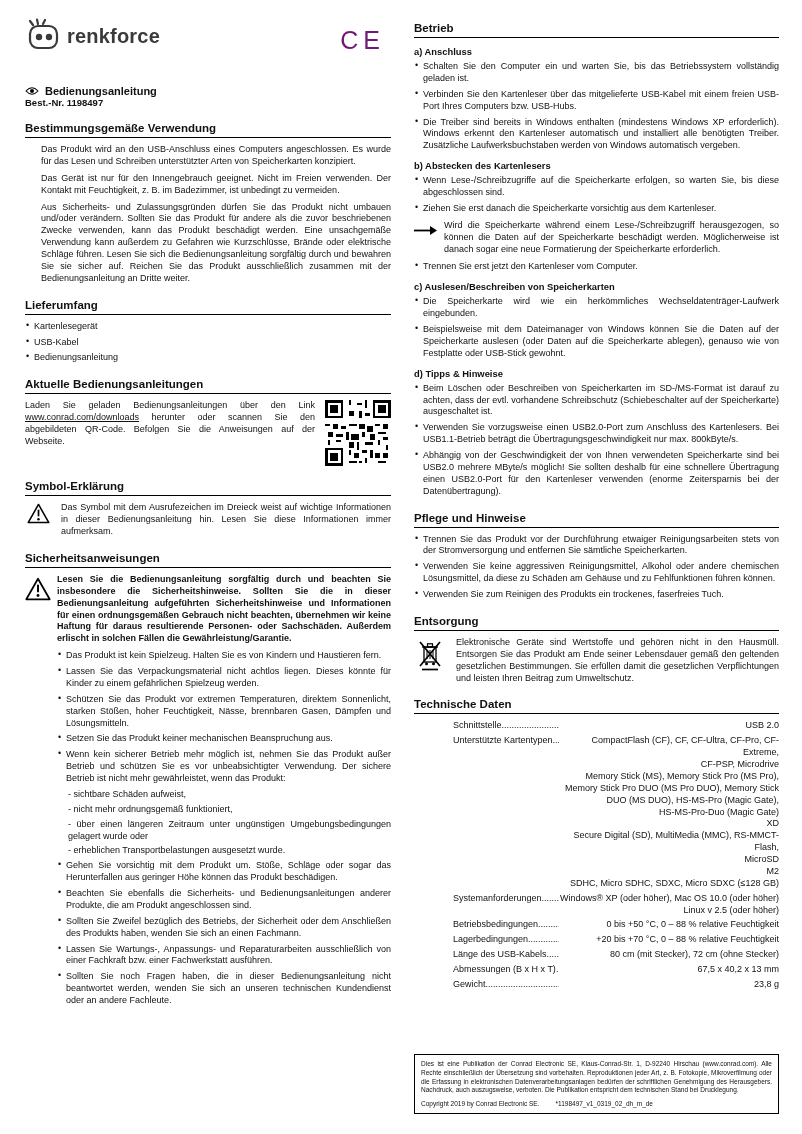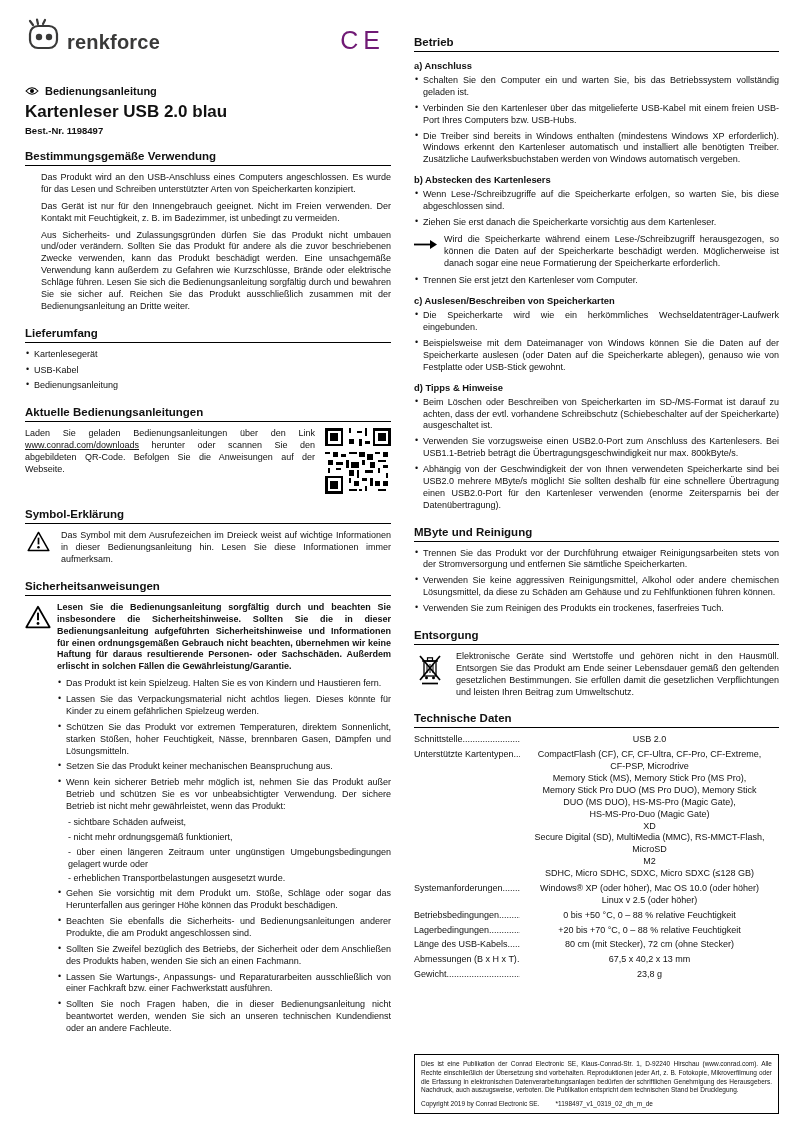--- a/index.html
+++ b/index.html
@@ -14,21 +14,21 @@
     overflow: hidden;
   }
   .col { position: absolute; top: 18px; }
   .col.left  { left: 25px;  width: 366px; }
   .col.right { left: 414px; width: 365px; }
 
   .txt { font-size: 9px; line-height: 1.32; text-align: justify; }
 
   
   .header-row { display: flex; justify-content: space-between; align-items: flex-start; }
-  .logo { display: flex; align-items: flex-end; gap: 6px; }
+  .logo { display: flex; align-items: center; gap: 6px; }
   .logo-text { font-size: 20px; font-weight: bold; color: #3a3a39; letter-spacing: 0.2px; }
   .ce { font-size: 25px; letter-spacing: 5px; font-weight: 400; margin: 8px 6px 0 0; color: #701a75; }
 
   .doc-type { display: flex; align-items: center; gap: 6px; font-weight: bold; font-size: 11px; margin-top: 30px; }
   h1 { font-size: 17px; margin: 5px 0 3px; }
   .order-no { font-size: 9.5px; font-weight: bold; margin-bottom: 4px; }
 
   h2 {
     font-size: 11.5px;
     border-bottom: 1px solid #000;
@@ -63,24 +63,24 @@
   .note-arrow { flex: none; padding-top: 2px; }
   .note-text { flex: 1; padding-left: 6px; }
 
   
   .disposal { display: flex; gap: 10px; justify-content: space-between; }
   .disposal-icon { flex: none; width: 32px; display: flex; justify-content: center; padding-top: 2px; }
   .disposal-text { flex: 1; }
 
   
   .tech-row { display: flex; align-items: flex-start; margin-bottom: 3px; font-size: 9px; line-height: 1.32; }
-  .tech-left { flex: none; width: 106px; display: flex; overflow: hidden; white-space: nowrap; }
+  .tech-left { flex: none; width: 106px; display: flex; overflow: hidden; white-space: nowrap; margin-left: 39px; }
   .tech-dots { flex: 1; overflow: hidden; }
   .tech-dots::after { content: "................................................................"; }
-  .tech-value { flex: 1; white-space: pre-line; text-align: center; }
+  .tech-value { flex: 1; white-space: pre-line; text-align: right; }
 
   
   .footer-box {
     position: absolute;
     left: 414px;
     bottom: 20px;
     width: 365px;
     border: 1px solid #000;
     padding: 5px 6px 4px;
     font-size: 6.5px;
@@ -114,21 +114,20 @@
     </div>
 
     <div class="doc-type">
       <svg width="14" height="10" viewBox="0 0 14 10">
         <path d="M1 5 Q7 -1.5 13 5 Q7 11.5 1 5 Z" fill="none" stroke="#000" stroke-width="1.1"></path>
         <circle cx="7" cy="5" r="2" fill="#000"></circle>
       </svg>
       <span>Bedienungsanleitung</span>
     </div>
 
-    <h1>Kartenleser USB 2.0 blau</h1>
     <div class="order-no">Best.-Nr. 1198497</div>
 
     <h2>Bestimmungsgemäße Verwendung</h2>
     <div class="txt">
         <p class="para">Das Produkt wird an den USB-Anschluss eines Computers angeschlossen. Es wurde für das Lesen und Schreiben unterstützter Arten von Speicherkarten konzipiert.</p>
         <p class="para">Das Gerät ist nur für den Innengebrauch geeignet. Nicht im Freien verwenden. Der Kontakt mit Feuchtigkeit, z. B. im Badezimmer, ist unbedingt zu vermeiden.</p>
         <p class="para">Aus Sicherheits- und Zulassungsgründen dürfen Sie das Produkt nicht umbauen und/oder verändern. Sollten Sie das Produkt für andere als die zuvor beschriebenen Zwecke verwenden, kann das Produkt beschädigt werden. Eine unsachgemäße Verwendung kann außerdem zu Gefahren wie Kurzschlüsse, Brände oder elektrische Schläge führen. Lesen Sie sich die Bedienungsanleitung sorgfältig durch und bewahren Sie sie sicher auf. Reichen Sie das Produkt ausschließlich zusammen mit der Bedienungsanleitung an Dritte weiter.</p>
       </div>
 
     <h2>Lieferumfang</h2>
@@ -236,21 +235,21 @@
           <div class="bullet">Beachten Sie ebenfalls die Sicherheits- und Bedienungsanleitungen anderer Produkte, die am Produkt angeschlossen sind.</div>
           <div class="bullet">Sollten Sie Zweifel bezüglich des Betriebs, der Sicherheit oder dem Anschließen des Produkts haben, wenden Sie sich an einen Fachmann.</div>
           <div class="bullet">Lassen Sie Wartungs-, Anpassungs- und Reparaturarbeiten ausschließlich von einer Fachkraft bzw. einer Fachwerkstatt ausführen.</div>
           <div class="bullet">Sollten Sie noch Fragen haben, die in dieser Bedienungsanleitung nicht beantwortet werden, wenden Sie sich an unseren technischen Kundendienst oder an andere Fachleute.</div>
         </div>
     </div>
   </div>
 
   <div class="col right">
 
-    <h2 style="margin-top:18px">Betrieb</h2>
+    <h2 style="margin-top:4px">Betrieb</h2>
 
     <h3>a) Anschluss</h3>
     <div class="txt bullets">
         <div class="bullet">Schalten Sie den Computer ein und warten Sie, bis das Betriebssystem vollständig geladen ist.</div>
         <div class="bullet">Verbinden Sie den Kartenleser über das mitgelieferte USB-Kabel mit einem freien USB-Port Ihres Computers bzw. USB-Hubs.</div>
         <div class="bullet">Die Treiber sind bereits in Windows enthalten (mindestens Windows XP erforderlich). Windows erkennt den Kartenleser automatisch und installiert alle benötigten Treiber. Zusätzliche Laufwerksbuchstaben werden von Windows automatisch vergeben.</div>
       </div>
 
     <h3>b) Abstecken des Kartenlesers</h3>
     <div class="txt bullets">
@@ -276,21 +275,21 @@
         <div class="bullet">Beispielsweise mit dem Dateimanager von Windows können Sie die Daten auf der Speicherkarte auslesen (oder Daten auf die Speicherkarte ablegen), genauso wie von Festplatte oder USB-Stick gewohnt.</div>
       </div>
 
     <h3>d) Tipps &amp; Hinweise</h3>
     <div class="txt bullets">
         <div class="bullet">Beim Löschen oder Beschreiben von Speicherkarten im SD-/MS-Format ist darauf zu achten, dass der evtl. vorhandene Schreibschutz (Schiebeschalter auf der Speicherkarte) ausgeschaltet ist.</div>
         <div class="bullet">Verwenden Sie vorzugsweise einen USB2.0-Port zum Anschluss des Kartenlesers. Bei USB1.1-Betrieb beträgt die Übertragungsgeschwindigkeit nur max. 800kByte/s.</div>
         <div class="bullet">Abhängig von der Geschwindigkeit der von Ihnen verwendeten Speicherkarte sind bei USB2.0 mehrere MByte/s möglich! Sie sollten deshalb für eine schnellere Übertragung einen USB2.0-Port für den Kartenleser verwenden (enorme Zeitersparnis bei der Datenübertragung).</div>
       </div>
 
-    <h2>MByte und Reinigung</h2>
+    <h2>Pflege und Hinweise</h2>
     <div class="txt bullets">
         <div class="bullet">Trennen Sie das Produkt vor der Durchführung etwaiger Reinigungsarbeiten stets von der Stromversorgung und entfernen Sie sämtliche Speicherkarten.</div>
         <div class="bullet">Verwenden Sie keine aggressiven Reinigungsmittel, Alkohol oder andere chemischen Lösungsmittel, da diese zu Schäden am Gehäuse und zu Fehlfunktionen führen können.</div>
         <div class="bullet">Verwenden Sie zum Reinigen des Produkts ein trockenes, faserfreies Tuch.</div>
       </div>
 
     <h2>Entsorgung</h2>
     <div class="disposal">
       <span class="disposal-icon">
         <svg width="26" height="32" viewBox="0 0 26 32">

